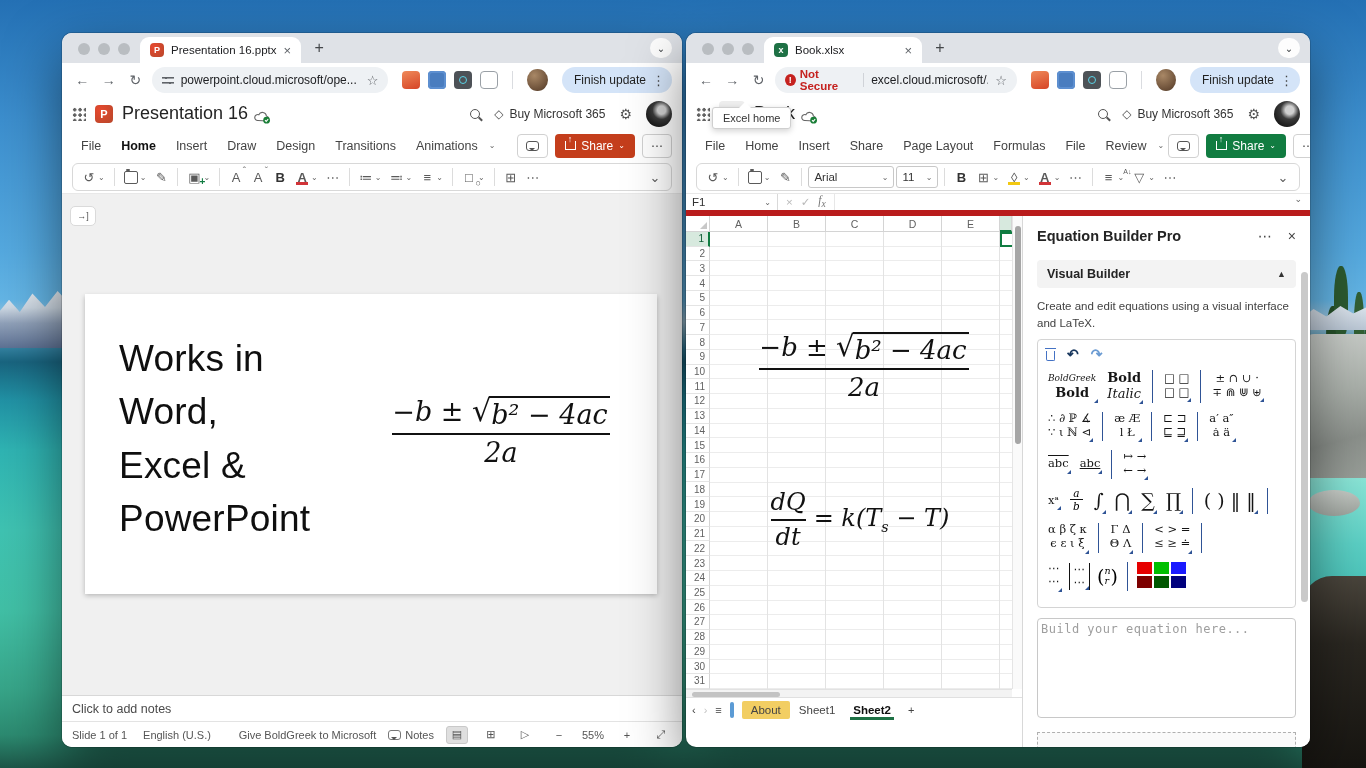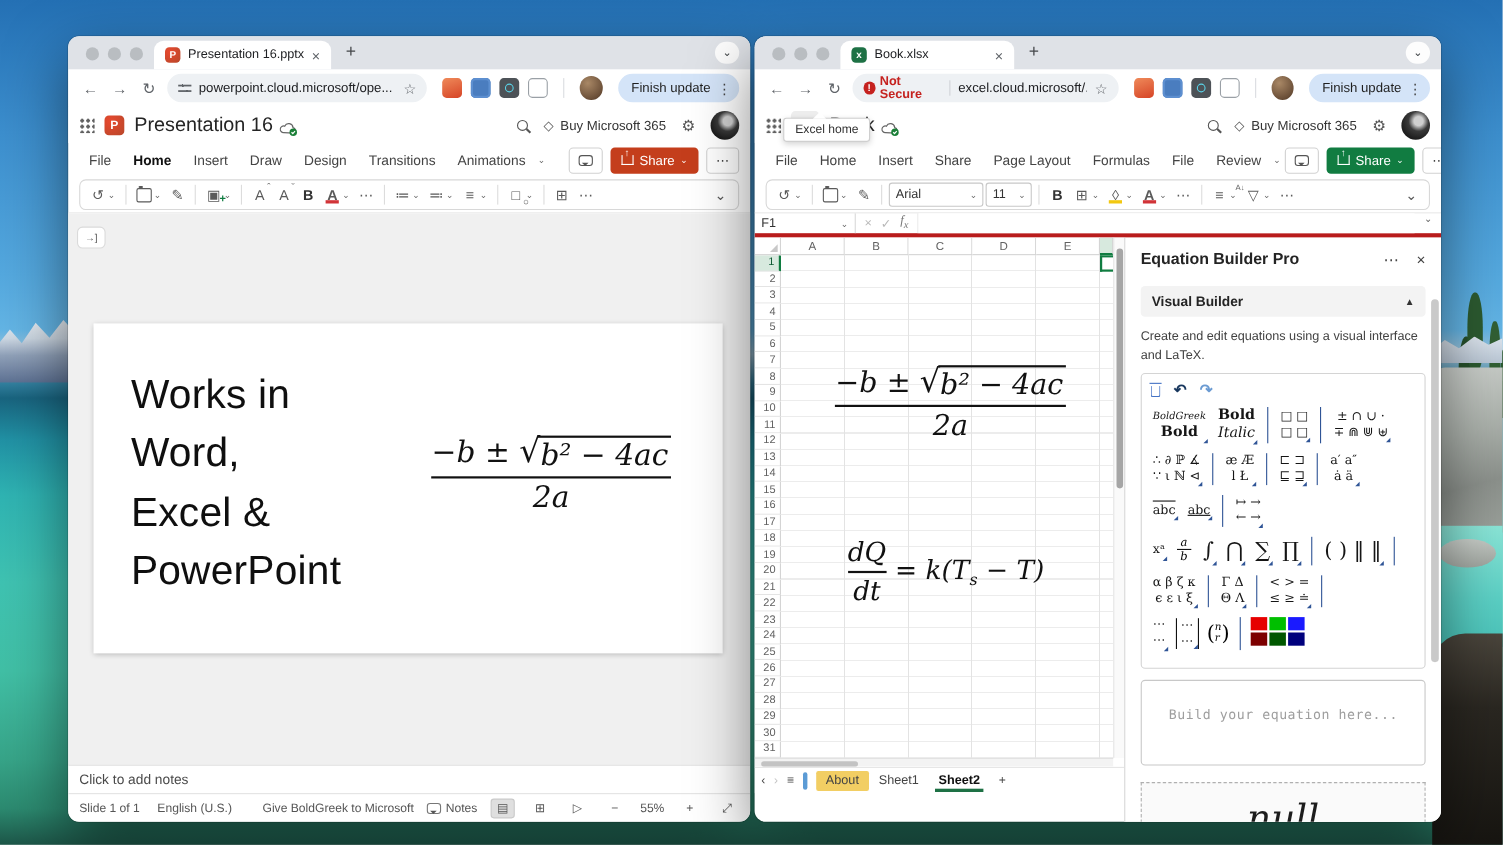--- a/index.html
+++ b/index.html
@@ -119,21 +119,21 @@
   .sqrt { display:inline-flex; align-items:flex-start; }
   .sqrt .rad { font-style:normal; font-size:1.12em; line-height:1; margin-right:-2px; }
   .sqrt .rdc { border-top:2px solid #111; padding:1px 2px 0 2px; }
   .notesbar { flex:0 0 26px; background:#fff; border-top:1px solid #d8d8d8; display:flex; align-items:center; padding:0 10px; font-size:12.5px; color:#4a4a4a; }
   .statusbar { flex:0 0 26px; background:#fff; border-top:1px solid #e3e3e3; display:flex; align-items:center; padding:0 10px; font-size:11px; color:#555; gap:16px; }
   .statusbar .right { margin-left:auto; display:flex; align-items:center; gap:12px; }
   .viewbtn { width:22px; height:18px; display:flex; align-items:center; justify-content:center; border-radius:3px; font-size:11px; color:#555; }
   .viewbtn.sel { background:#dfdfdf; border:1px solid #c9c9c9; }
 
   
-  .formulabar { flex:0 0 22px; display:flex; align-items:flex-start; border-bottom:4px solid #b91c1c; font-size:11.5px; color:#333; }
+  .formulabar { flex:0 0 22px; display:flex; align-items:flex-start; border-bottom:6px solid #b91c1c; font-size:11.5px; color:#333; }
   .namebox { width:92px; display:flex; align-items:center; justify-content:space-between; padding:0 6px; border-right:1px solid #d9d9d9; height:100%; }
   .fbtns { display:flex; align-items:center; gap:8px; padding:0 8px; color:#b9b9b9; border-right:1px solid #e7e7e7; height:100%; }
   .fx { color:#777; font-family:"Liberation Serif", serif; font-style:italic; }
   .fml-input { flex:1; border:none; outline:none; height:100%; padding:0 8px; font-size:11.5px; }
   .fml-chev { padding:0 8px; color:#666; font-size:9px; }
 
   .xls-main { flex:0 0 505px; display:flex; }
   .left-col { width:336px; display:flex; flex-direction:column; }
   .grid-wrap { height:481px; position:relative; background:#fff; overflow:hidden; }
   .colheads { position:absolute; left:0; top:0; height:16px; display:flex; width:336px; }
@@ -190,21 +190,21 @@
   .pg-sep { width:0; align-self:stretch; border-left:1.5px solid #2f5496; margin:1px 2px; }
   .pg-big { font-size:19px; padding:0 2px 3px; }
   .pg-frac { display:inline-flex; flex-direction:column; align-items:center; font-size:10.5px; font-family:"DejaVu Serif", serif; font-style:italic; position:relative; padding:0 2px 3px; }
   .pg-frac .d { border-top:1px solid #111; padding:0 3px; }
   .pg-matrix { border-left:1.3px solid #111; border-right:1.3px solid #111; padding:0 4px; }
   .pg-binom { display:flex; align-items:center; }
   .pg-binom .paren { font-size:19px; font-family:"DejaVu Serif", serif; }
   .pg-binom .stk { display:flex; flex-direction:column; font-size:9.5px; font-style:italic; font-family:"DejaVu Serif", serif; line-height:1.1; }
   .swatches { display:grid; grid-template-columns:repeat(3,15px); grid-auto-rows:12px; gap:2px; position:relative; padding-bottom:3px; }
   .sw { width:15px; height:12px; }
-  .eq-textarea { margin-top:10px; width:100%; height:78px; border:1px solid #c8c8c8; border-radius:4px; resize:none; font-family:"DejaVu Sans Mono", monospace; font-size:12px; padding:24px; color:#333; letter-spacing:.5px;text-align:right; }
+  .eq-textarea { margin-top:10px; width:100%; height:100px; border:1px solid #c8c8c8; border-radius:4px; resize:none; font-family:"DejaVu Sans Mono", monospace; font-size:12px; padding:3px; color:#333; letter-spacing:.5px; }
   .eq-textarea::placeholder { color:#9e9e9e; }
   .preview { margin-top:10px; height:66px; background:#fafafa; border:1.4px dashed #b0b0b0; display:flex; align-items:center; justify-content:center; font-family:"DejaVu Serif", serif; font-style:italic; font-size:34px; color:#1c1c1c; }
   .pane-scroll { position:absolute; right:2px; top:56px; width:7px; height:330px; border-radius:4px; background:#c9c9c9; }
 
   .tooltip { position:absolute; left:26px; top:74px; background:#fff; border:1px solid #cfcfcf; box-shadow:0 2px 6px rgba(0,0,0,.18); border-radius:3px; padding:4px 10px; font-size:11px; color:#333; z-index:30; }
   .tooltip::before { content:""; position:absolute; left:26px; top:-6px; border:6px solid transparent; border-bottom-color:#fff; border-top:none; }
   .cloud-chk { display:inline-flex; }
 </style>
 </head>
 <body>

